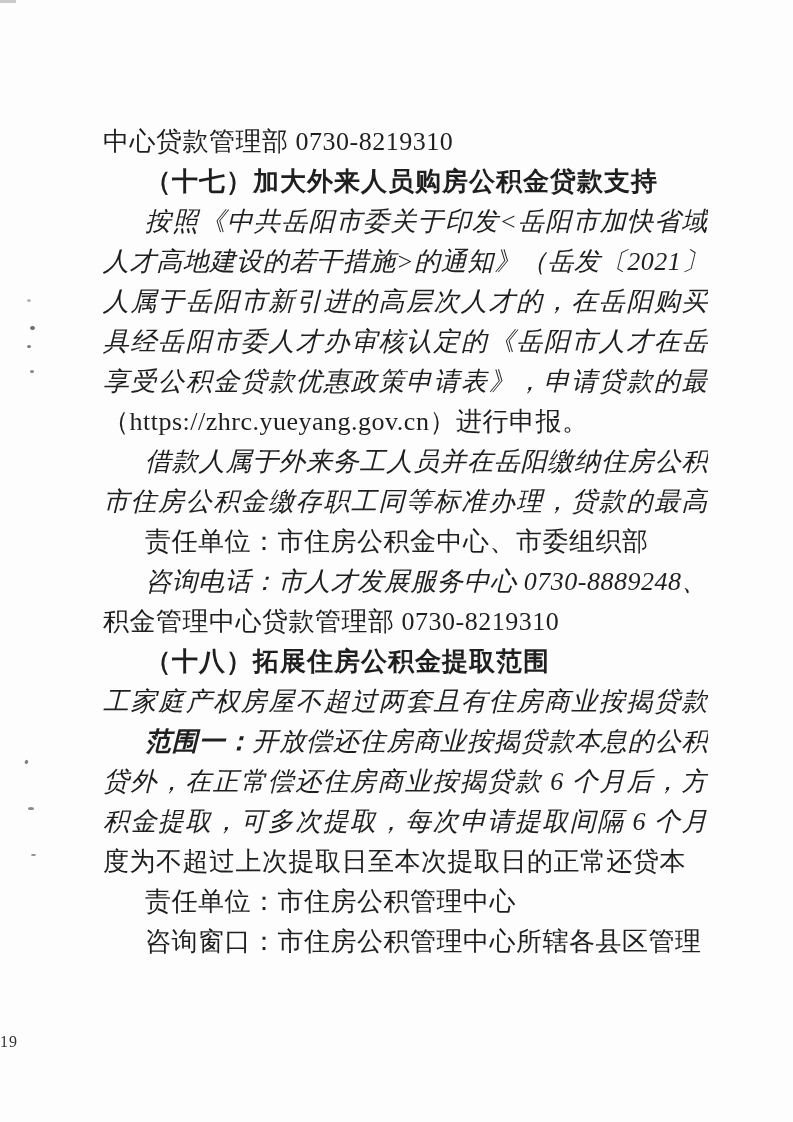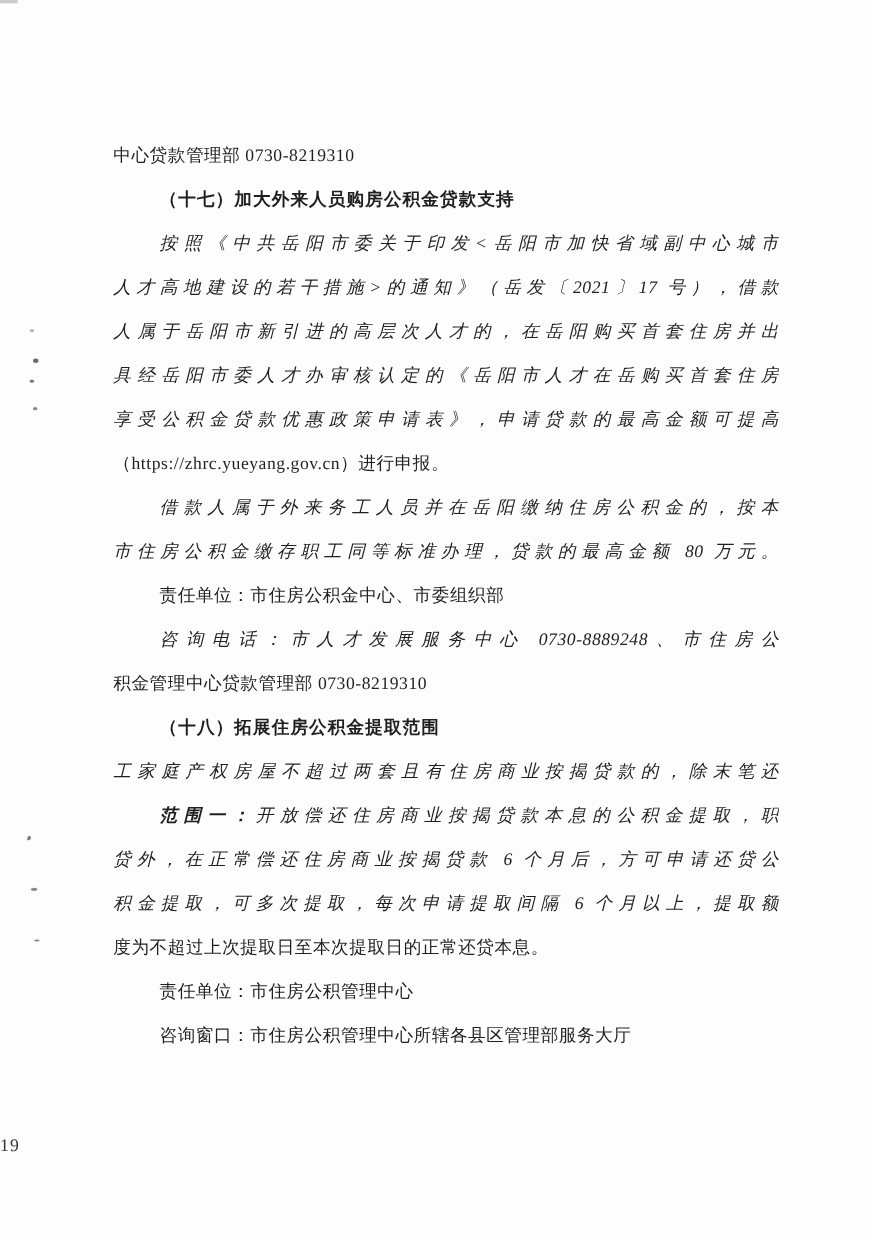--- a/index.html
+++ b/index.html
@@ -18,21 +18,21 @@
   }
   .content {
     position: absolute;
     left: 103px;
     top: 122px;
     width: 605px;
   }
   .line {
     height: 40px;
     line-height: 40px;
-    font-size: 16px;
+    font-size: 26px;
     letter-spacing: 0.5px;
     white-space: normal;
     overflow: hidden;
   }
   .line.justify {
     text-align: justify;
     text-align-last: justify;
     font-style: italic;
   }
   .line.indent {

